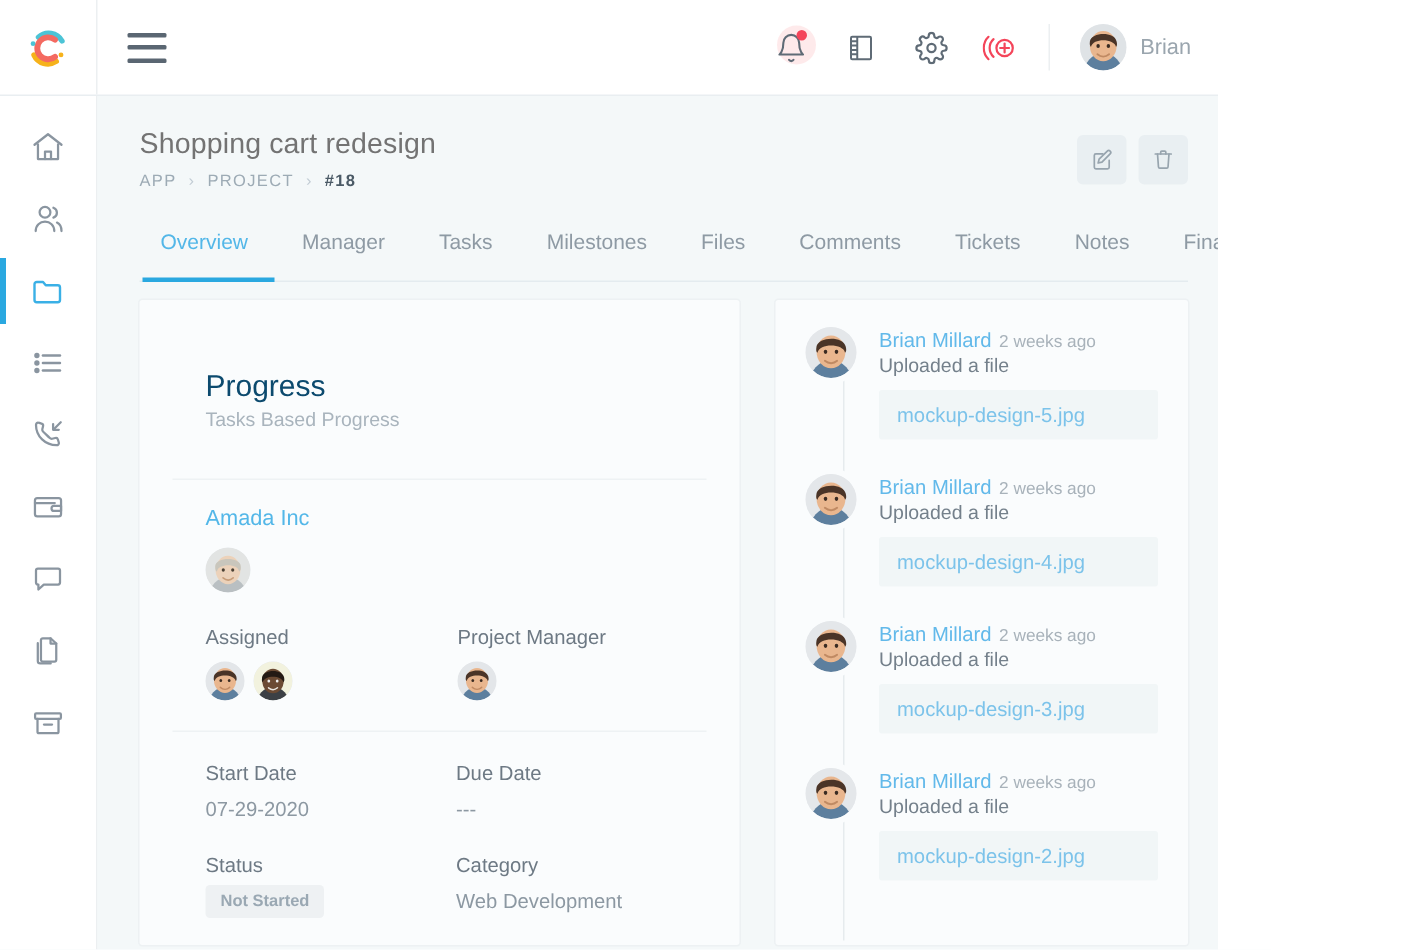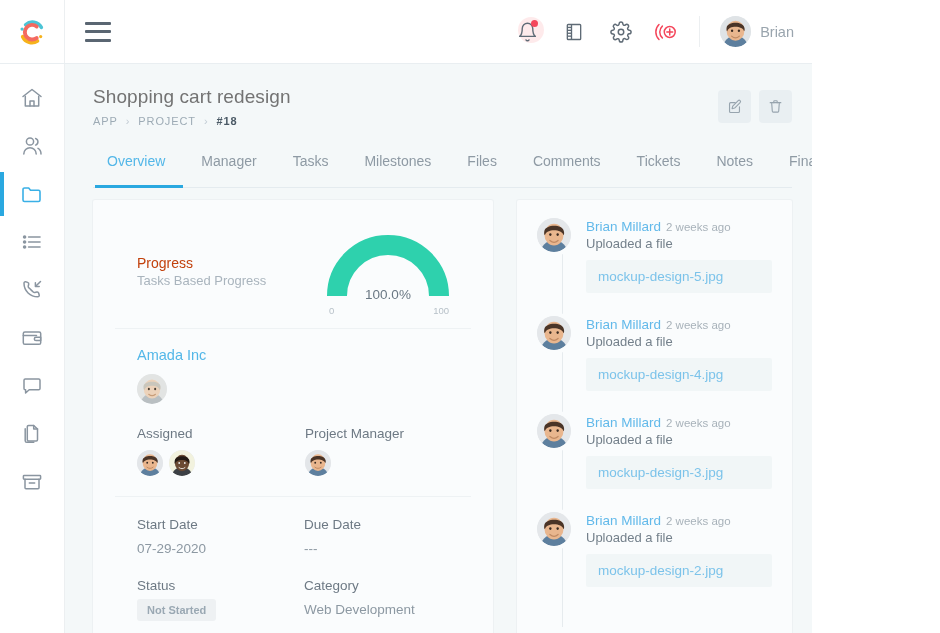--- a/index.html
+++ b/index.html
@@ -161,21 +161,21 @@
   .card-right { flex: 1; padding: 18px 20px 0 18px; min-width: 0; }
 
   
   .progress-row {
     display: flex; align-items: center;
     padding: 28px 0 14px 0;
     border-bottom: 1px solid #eef2f4;
     min-height: 120px;
   }
   .progress-text { padding-left: 22px; }
-  .progress-title { font-size: 14px; color: #c2410c; }
+  .progress-title { font-size: 20px; color: #0c4a6e; }
   .progress-sub { font-size: 13px; color: #a9b4bd; margin-top: 2px; }
   .gauge-wrap { margin-left: auto; margin-right: 22px; position: relative;
                 width: 122px; height: 86px; }
   .gauge-val {
     position: absolute; left: 0; right: 0; bottom: 12px;
     text-align: center; font-size: 13.5px; color: #6a7884;
   }
   .gauge-min, .gauge-max {
     position: absolute; bottom: -2px; font-size: 9.5px; color: #b7c0c8;
   }
@@ -443,28 +443,20 @@
       <div class="cards">
 
         <div class="card card-left">
 
           <div class="progress-row">
             <div class="progress-text">
               <div class="progress-title">Progress</div>
               <div class="progress-sub">Tasks Based Progress</div>
             </div>
 
-            <div class="gauge-wrap">
-              <svg width="122" height="72" viewBox="0 0 122 72">
-                <path d="M10 68 A51 51 0 0 1 112 68" fill="none" stroke="#2ed1ad" stroke-width="20"></path>
-              </svg>
-              <div class="gauge-val">100.0%</div>
-              <div class="gauge-min">0</div>
-              <div class="gauge-max">100</div>
-            </div>
           </div>
 
           <div class="client-block">
             <div class="client-name">Amada Inc</div>
             <svg class="avatar client-avatar" viewBox="0 0 40 40">
               <defs>
                   <clipPath id="cpC">
                     <circle cx="20" cy="20" r="20"></circle>
                   </clipPath>
                 </defs>

